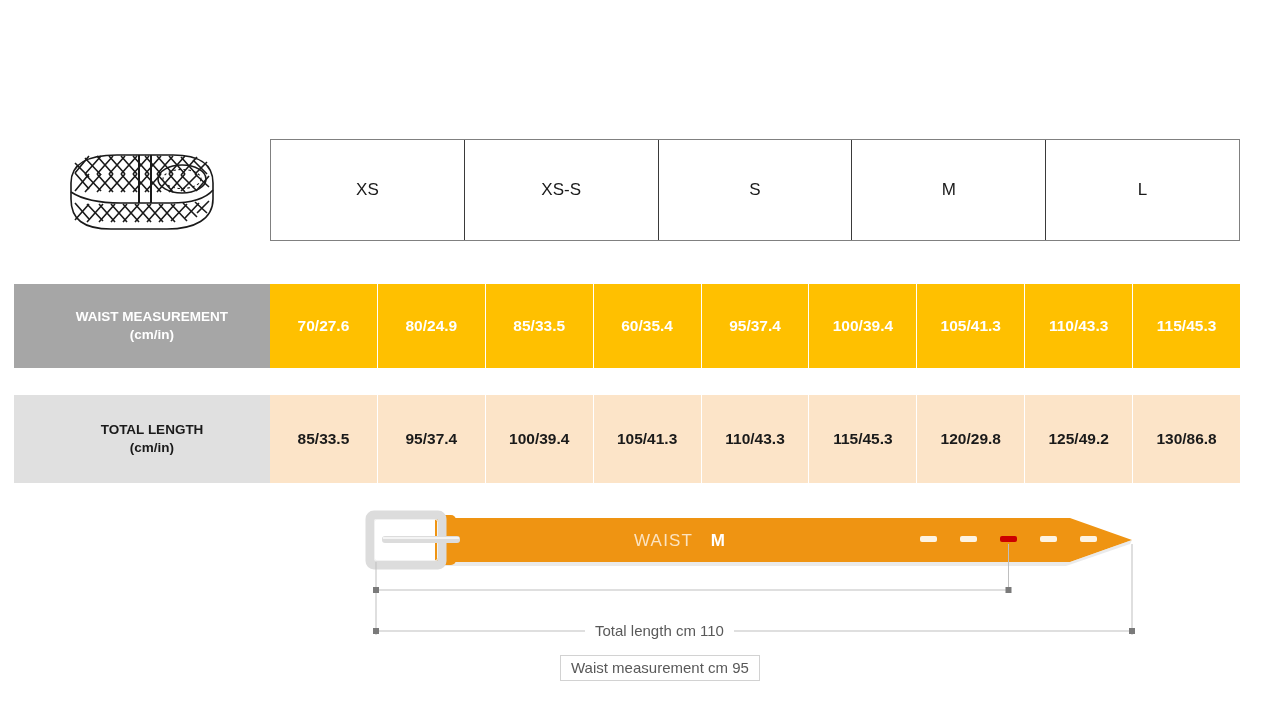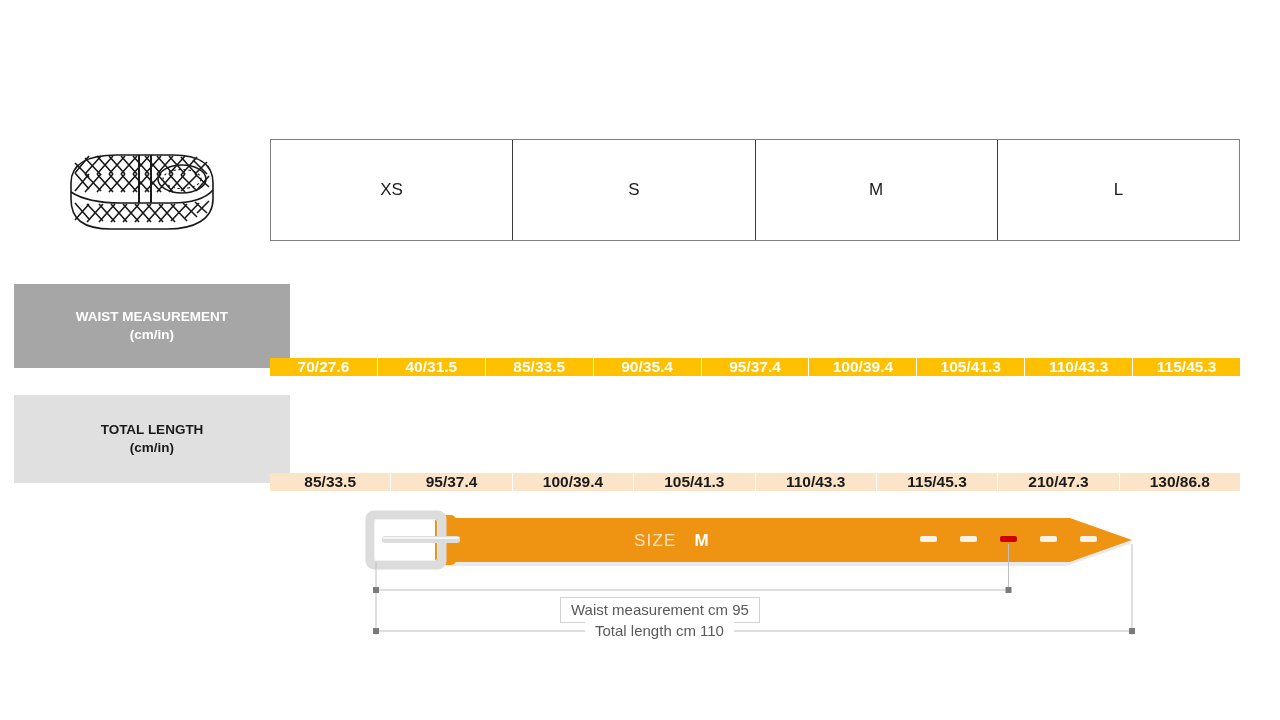--- a/index.html
+++ b/index.html
@@ -43,24 +43,23 @@
     width: 276px; height: 100%;
     display: flex; flex-direction: column;
     align-items: center; justify-content: center;
     text-align: center; line-height: 1.35;
     font-size: 13.5px; font-weight: 700;
   }
   .row-waist .row-label { background: #a6a6a6; color: #ffffff; }
   .row-total .row-label { background: #e0e0e0; color: #1a1a1a; }
 
   .row-cells {
-    position: absolute; left: 270px; top: 8px;
+    position: absolute; left: 270px; top: 0;
     width: 970px; height: 100%;
     display: flex;
-    align-items: flex-end;
   }
   .row-cells .cell {
     flex: 1 1 0;
     display: flex; align-items: center; justify-content: center;
     font-size: 15.5px; font-weight: 700;
   }
   .row-waist .cell { background: #ffc000; color: #ffffff; border-right: 1.5px solid #ffffff; }
   .row-total .cell { background: #fce4c8; color: #1a1a1a; border-right: 1.5px solid #ffffff; }
   .row-cells .cell:last-child { border-right: none; }
 
@@ -72,21 +71,21 @@
   .belt-diagram svg { width: 100%; height: 100%; display: block; overflow: visible; }
 
   .dim-label {
     position: absolute;
     background: #ffffff;
     border: 1px solid #d2d2d2;
     font-size: 15px; color: #595959;
     padding: 3px 10px 4px 10px;
     white-space: nowrap;
   }
-  .dim-waist { left: 560px; top: 550px; margin-top: 47px; }
+  .dim-waist { left: 560px; top: 608px; margin-top: 47px; }
   .dim-total {
     left: 585px; top: 619px;
     border: none; background: #ffffff;
     font-size: 15px; color: #595959;
   }
 
   .size-text {
     position: absolute; left: 634px; top: 531px;
     font-size: 17px; letter-spacing: 1.2px;
     color: #fbe3c0;
@@ -130,56 +129,58 @@
         <path d="M84 12 L84 60 M96 12 L96 60" stroke-width="2"></path>
 
         <ellipse cx="127" cy="36" rx="24" ry="14"></ellipse>
         <ellipse cx="127" cy="36" rx="19" ry="9.5" stroke-dasharray="2.5 2.5" stroke-width="1.1"></ellipse>
       </g>
     </svg>
   </div>
 
   <div class="size-header">
     <div class="hcell">XS</div>
+    <div class="hcell">XS-S</div>
     <div class="hcell">S</div>
     <div class="hcell">M</div>
     <div class="hcell">L</div>
   </div>
 
   <div class="row-waist">
     <div class="row-label">
       <span>WAIST MEASUREMENT</span>
       <span>(cm/in)</span>
     </div>
     <div class="row-cells">
       <div class="cell">70/27.6</div>
-      <div class="cell">40/31.5</div>
+      <div class="cell">80/24.9</div>
       <div class="cell">85/33.5</div>
-      <div class="cell">90/35.4</div>
+      <div class="cell">60/35.4</div>
       <div class="cell">95/37.4</div>
       <div class="cell">100/39.4</div>
       <div class="cell">105/41.3</div>
       <div class="cell">110/43.3</div>
       <div class="cell">115/45.3</div>
     </div>
   </div>
 
   <div class="row-total">
     <div class="row-label">
       <span>TOTAL LENGTH</span>
       <span>(cm/in)</span>
     </div>
     <div class="row-cells">
       <div class="cell">85/33.5</div>
       <div class="cell">95/37.4</div>
       <div class="cell">100/39.4</div>
       <div class="cell">105/41.3</div>
       <div class="cell">110/43.3</div>
       <div class="cell">115/45.3</div>
-      <div class="cell">210/47.3</div>
+      <div class="cell">120/29.8</div>
+      <div class="cell">125/49.2</div>
       <div class="cell">130/86.8</div>
     </div>
   </div>
 
   <div class="belt-diagram">
     <svg viewBox="0 0 800 150" xmlns="http://www.w3.org/2000/svg">
 
       <path d="M75 18 L710 18 L772 40 L710 62 L75 62 Z" fill="#ef9412"></path>
 
       <path d="M75 62 L710 62 L772 40 L770 44 L706 66 L75 66 Z" fill="#d8d8d8" opacity="0.55"></path>
@@ -212,20 +213,20 @@
 
       <g stroke="#bfbfbf" stroke-width="1">
         <line x1="16" y1="131" x2="772" y2="131"></line>
         <rect x="13" y="128" width="6" height="6" fill="#7a7a7a" stroke="none"></rect>
         <rect x="769" y="128" width="6" height="6" fill="#7a7a7a" stroke="none"></rect>
       </g>
     </svg>
   </div>
 
   <div class="size-text">
-    <span>SIZE</span>
+    <span>WAIST</span>
     &nbsp;&nbsp;<b>M</b>
   </div>
 
   <div class="dim-label dim-waist">Waist measurement cm 95</div>
   <div class="dim-label dim-total">Total length cm 110</div>
 
 </div>
 
 </body></html>

